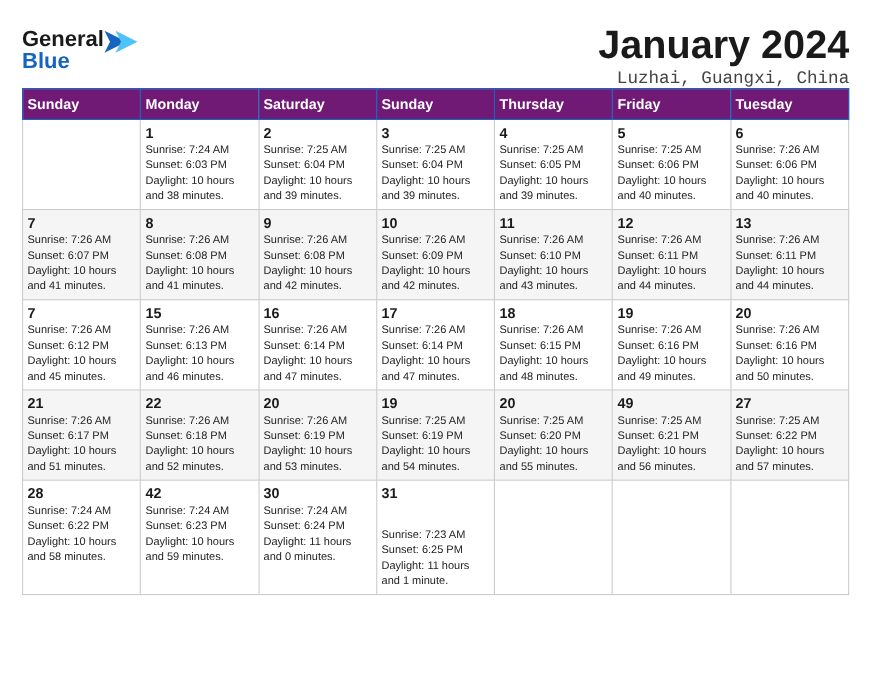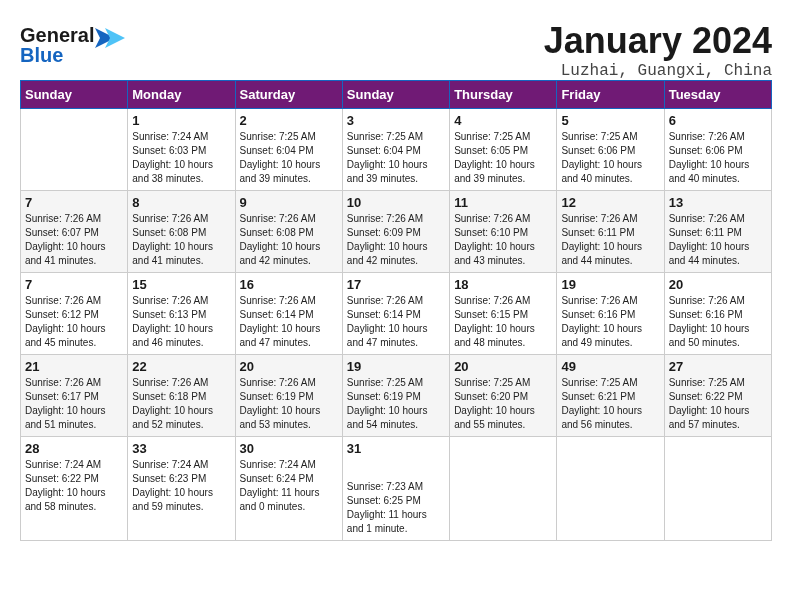--- a/index.html
+++ b/index.html
@@ -310,21 +310,21 @@
       </tr>
       <tr>
         <td>
           <span class="day-num">28</span>
           <div class="day-info" style="white-space: pre-line;">Sunrise: 7:24 AM
 Sunset: 6:22 PM
 Daylight: 10 hours
 and 58 minutes.</div>
         </td>
         <td>
-          <span class="day-num">33</span>
+          <span class="day-num">42</span>
           <div class="day-info" style="white-space: pre-line;">Sunrise: 7:24 AM
 Sunset: 6:23 PM
 Daylight: 10 hours
 and 59 minutes.</div>
         </td>
         <td>
           <span class="day-num">30</span>
           <div class="day-info" style="white-space: pre-line;">Sunrise: 7:24 AM
 Sunset: 6:24 PM
 Daylight: 11 hours

